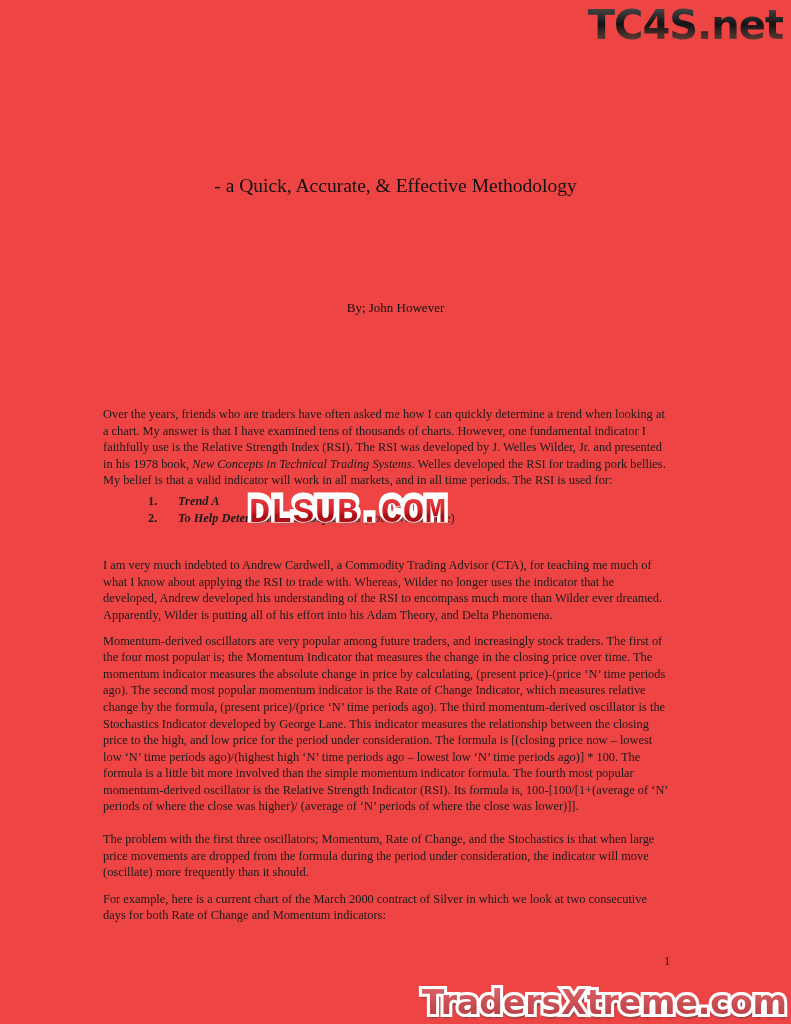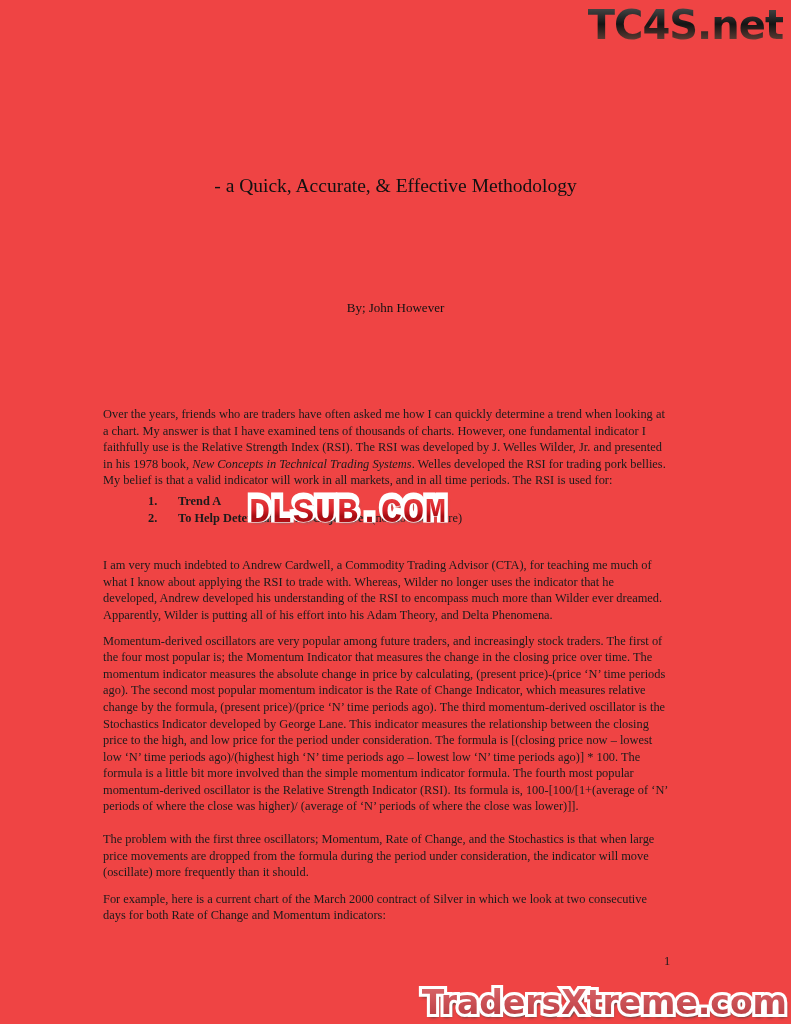--- a/index.html
+++ b/index.html
@@ -35,21 +35,21 @@
     text-align:center; font-size:13px; color:#111;
   }
 
   
   .body-col {
     position:absolute; top:406px; left:103px; width:567px;
     font-size:12.4px; line-height:16.6px; text-align:left;
   }
   .body-col p { margin:0 0 15px 0; }
   .body-col p.tight { margin-bottom:4px; }
-  .run-b { font-weight:bold; }
+  .run-b { font-weight:bold;font-style:italic; }
   .run-i { font-style:italic; }
   .run-u { }
 
   
   .num-list { margin:2px 0 31px 0; }
   .num-row { display:flex; }
   .num-row .num { width:75px; padding-left:45px; font-weight:bold; }
   .num-row .item-text { flex:1; }
 
   

